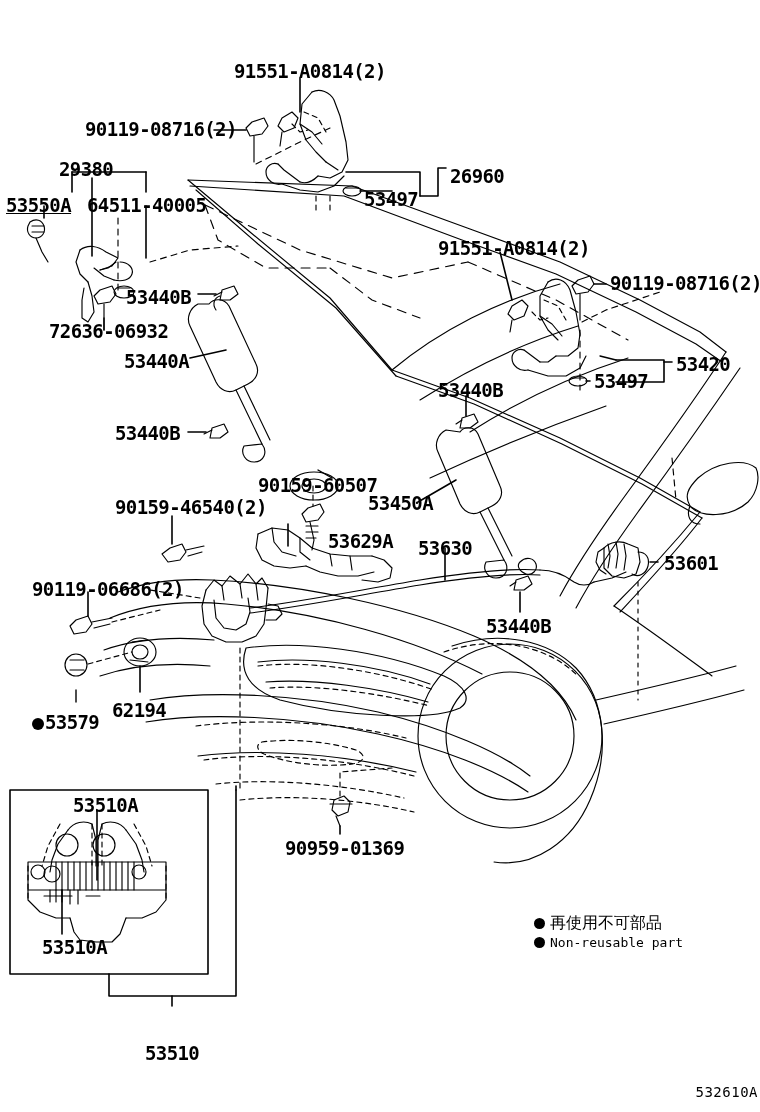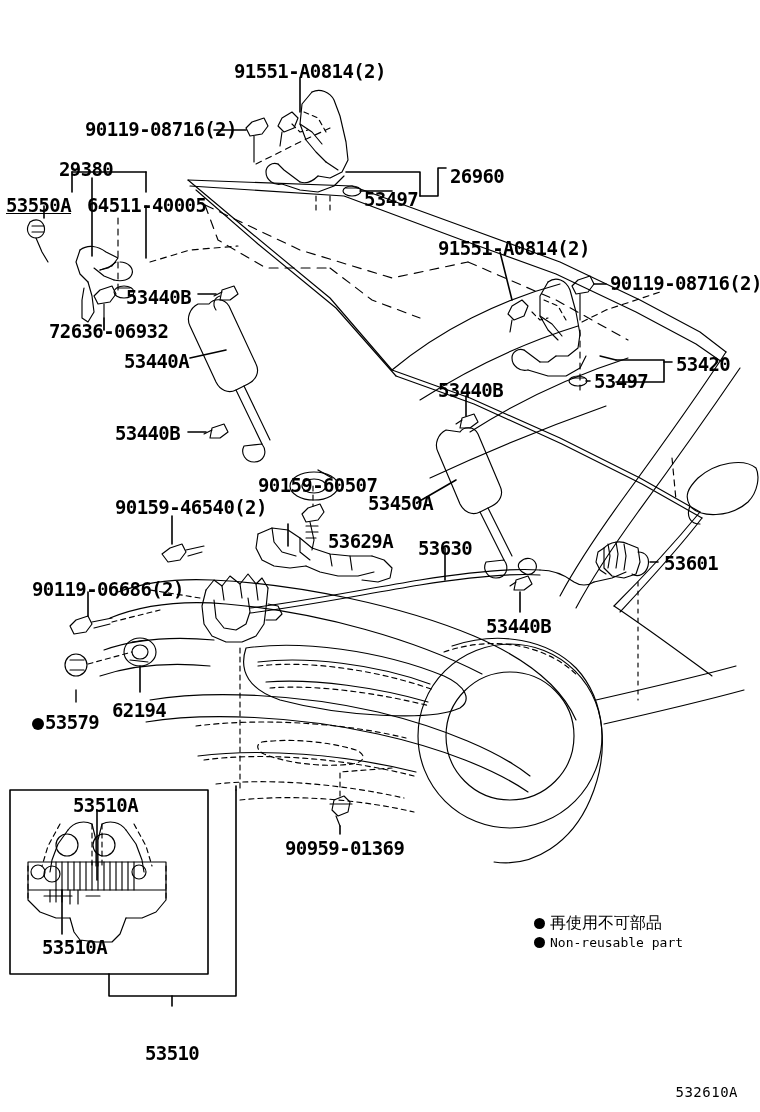--- a/index.html
+++ b/index.html
@@ -32,21 +32,21 @@
   .legend .jp{font-family:Liberation Serif, serif;font-size:16px;}
   .bullet{
     display:inline-block;width:11px;height:11px;border-radius:50%;
     background:#000;vertical-align:-1px;margin-right:5px;
   }
   .dot-lead{
     display:inline-block;width:12px;height:12px;border-radius:50%;
     background:#000;vertical-align:-1px;margin-right:1px;
   }
   #diagram-id{
-    position:absolute;right:22px;bottom:12px;
+    position:absolute;right:2px;bottom:12px;
     font-family:"DejaVu Sans Mono","Liberation Mono",monospace;
     font-size:14px;letter-spacing:0.5px;color:#000;
   }
 </style>
 </head>
 <body>
 
 <div id="sheet">
 
   <svg class="art" viewBox="0 0 760 1112">

